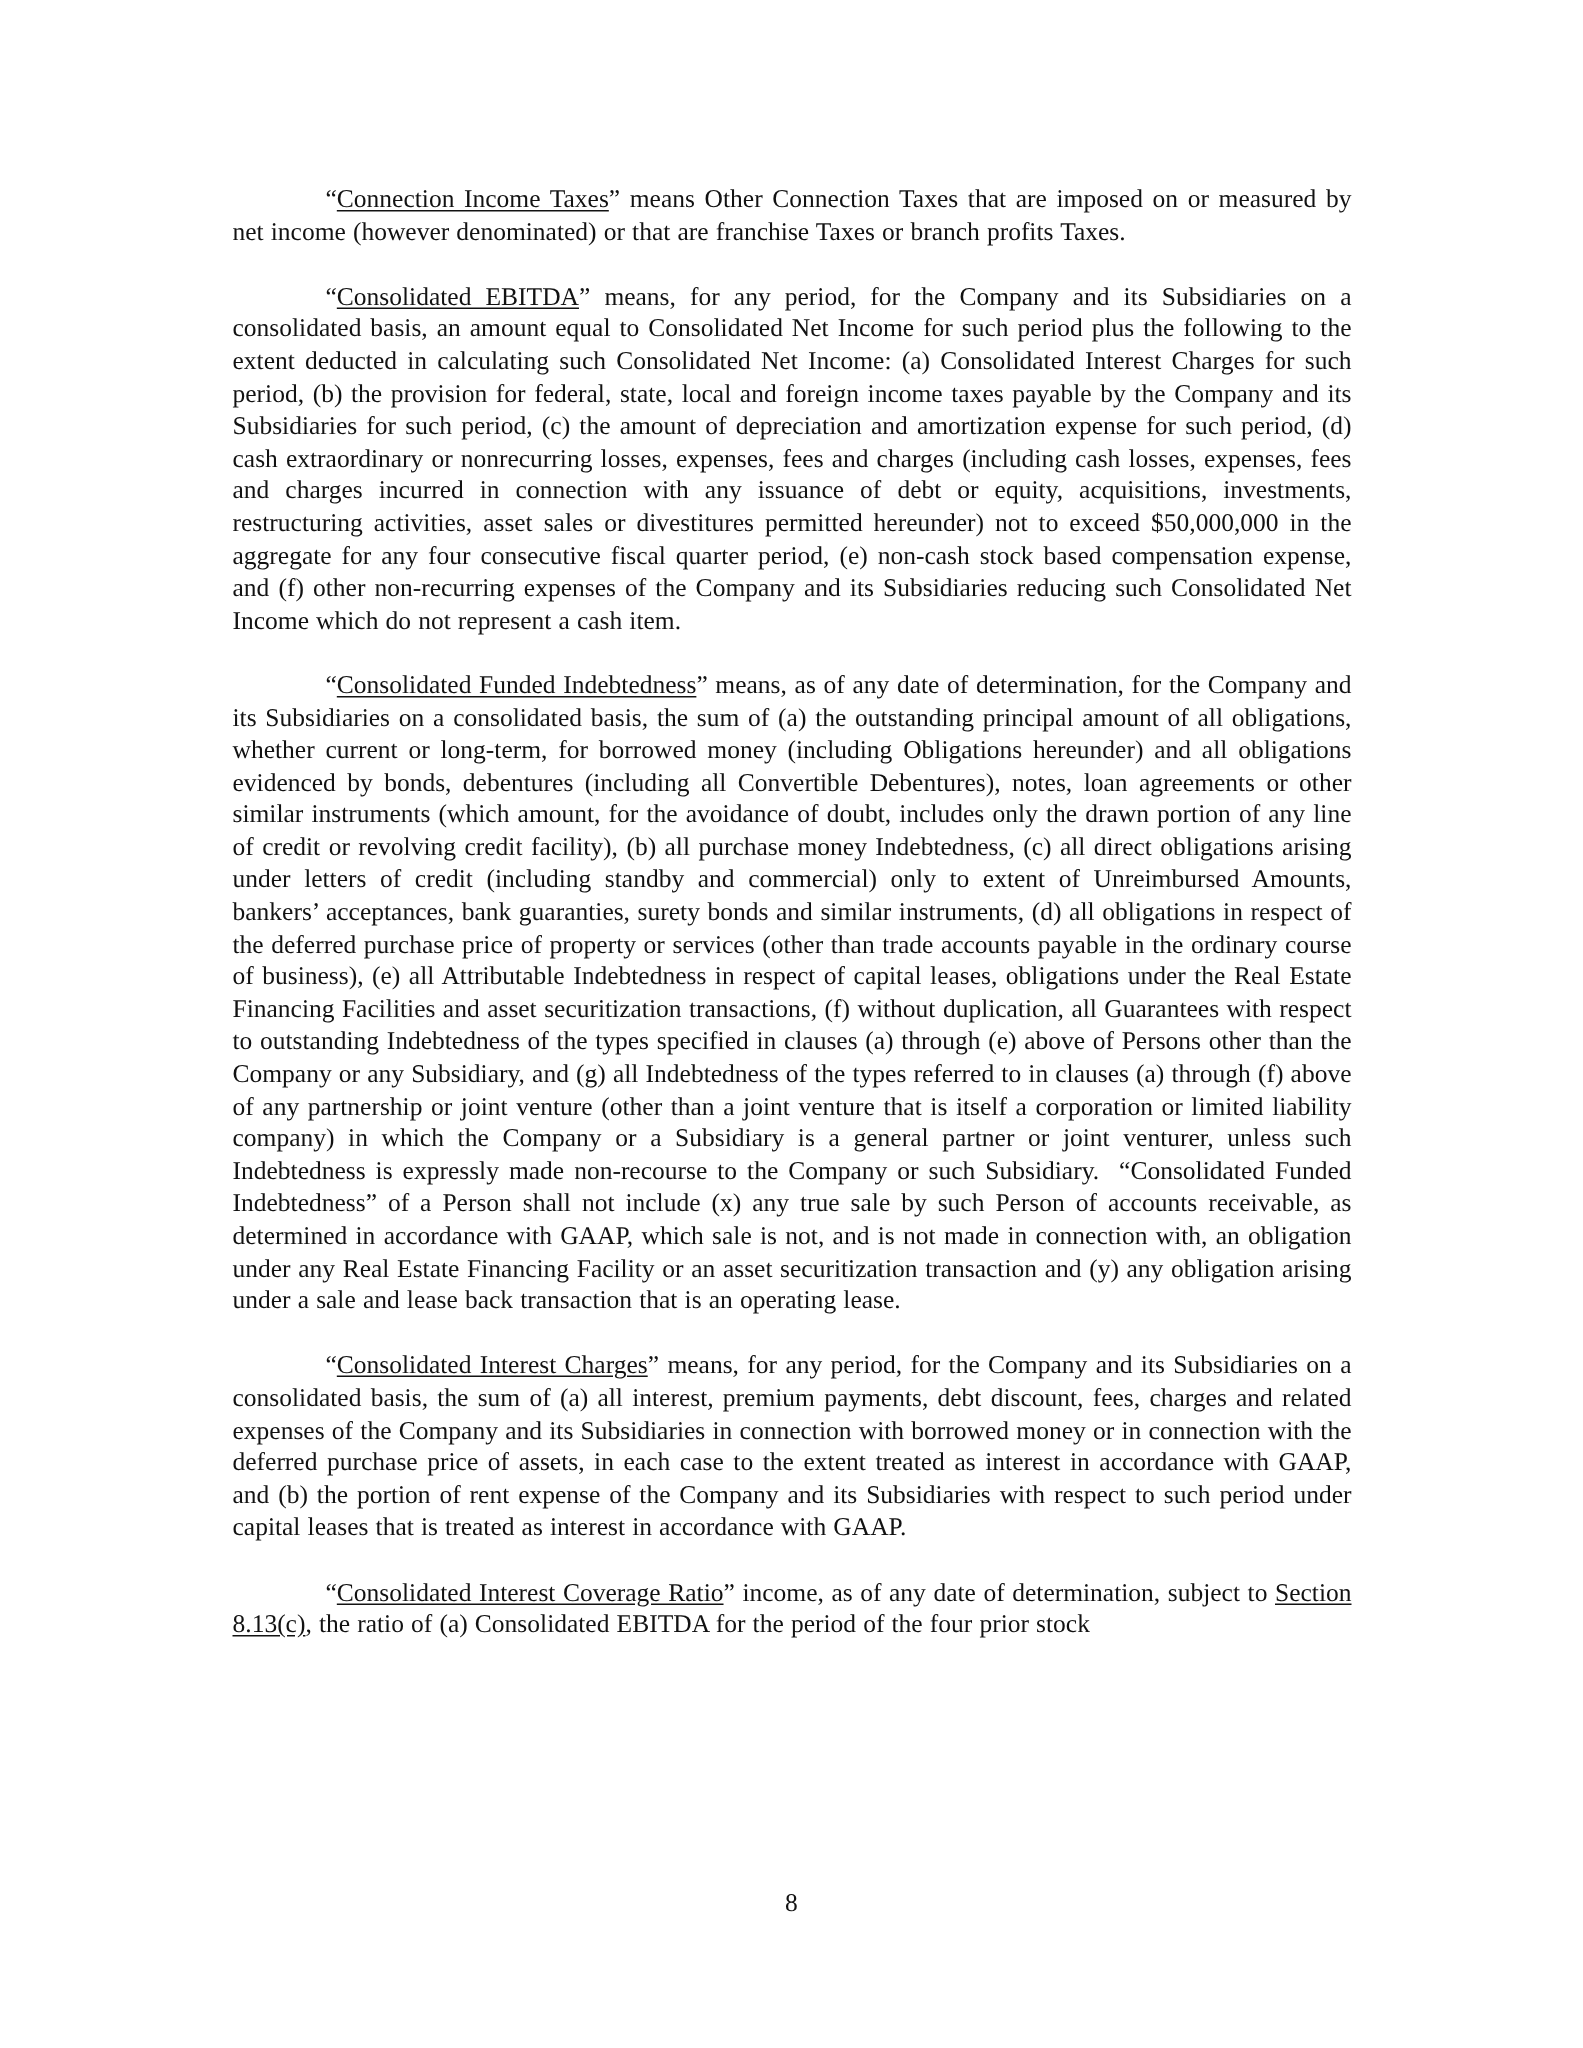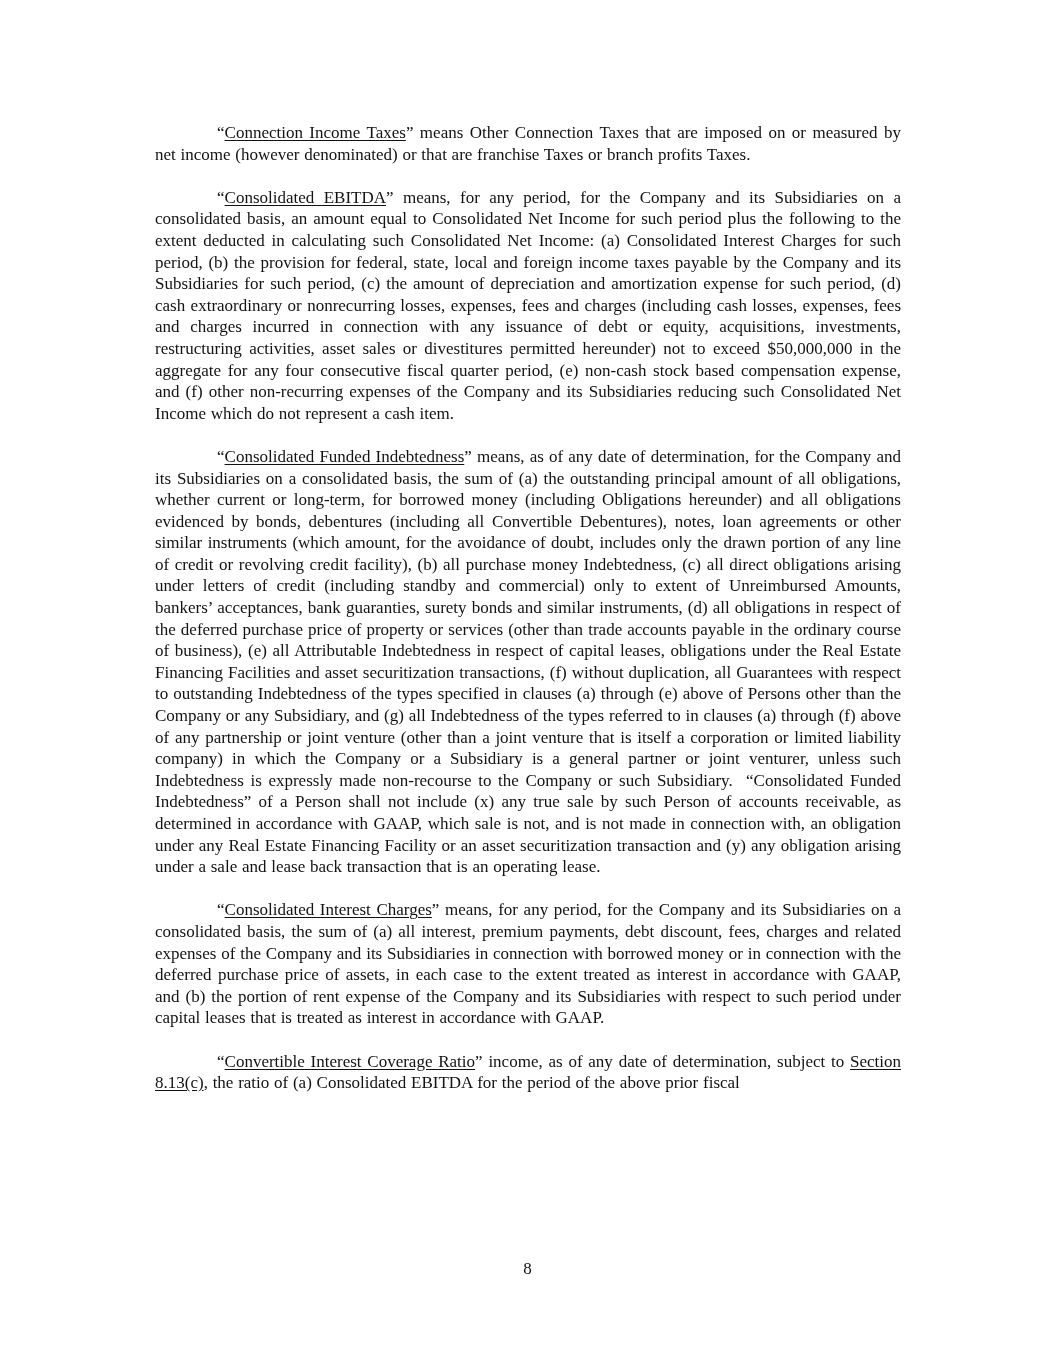--- a/index.html
+++ b/index.html
@@ -47,16 +47,16 @@
 </style>
 </head>
 <body>
 
 <div class="page">
   <div class="doc-body">
       <p class="para"><span>“</span><span class="u">Connection Income Taxes</span><span>” means Other Connection Taxes that are imposed on or measured by net income (however denominated) or that are franchise Taxes or branch profits Taxes.</span></p>
       <p class="para"><span>“</span><span class="u">Consolidated EBITDA</span><span>” means, for any period, for the Company and its Subsidiaries on a consolidated basis, an amount equal to Consolidated Net Income for such period plus the following to the extent deducted in calculating such Consolidated Net Income: (a) Consolidated Interest Charges for such period, (b) the provision for federal, state, local and foreign income taxes payable by the Company and its Subsidiaries for such period, (c) the amount of depreciation and amortization expense for such period, (d) cash extraordinary or nonrecurring losses, expenses, fees and charges (including cash losses, expenses, fees and charges incurred in connection with any issuance of debt or equity, acquisitions, investments, restructuring activities, asset sales or divestitures permitted hereunder) not to exceed $50,000,000 in the aggregate for any four consecutive fiscal quarter period, (e) non-cash stock based compensation expense, and (f) other non-recurring expenses of the Company and its Subsidiaries reducing such Consolidated Net Income which do not represent a cash item.</span></p>
       <p class="para"><span>“</span><span class="u">Consolidated Funded Indebtedness</span><span>” means, as of any date of determination, for the Company and its Subsidiaries on a consolidated basis, the sum of (a) the outstanding principal amount of all obligations, whether current or long-term, for borrowed money (including Obligations hereunder) and all obligations evidenced by bonds, debentures (including all Convertible Debentures), notes, loan agreements or other similar instruments (which amount, for the avoidance of doubt, includes only the drawn portion of any line of credit or revolving credit facility), (b) all purchase money Indebtedness, (c) all direct obligations arising under letters of credit (including standby and commercial) only to extent of Unreimbursed Amounts, bankers’ acceptances, bank guaranties, surety bonds and similar instruments, (d) all obligations in respect of the deferred purchase price of property or services (other than trade accounts payable in the ordinary course of business), (e) all Attributable Indebtedness in respect of capital leases, obligations under the Real Estate Financing Facilities and asset securitization transactions, (f) without duplication, all Guarantees with respect to outstanding Indebtedness of the types specified in clauses (a) through (e) above of Persons other than the Company or any Subsidiary, and (g) all Indebtedness of the types referred to in clauses (a) through (f) above of any partnership or joint venture (other than a joint venture that is itself a corporation or limited liability company) in which the Company or a Subsidiary is a general partner or joint venturer, unless such Indebtedness is expressly made non-recourse to the Company or such Subsidiary.&nbsp; “Consolidated Funded Indebtedness” of a Person shall not include (x) any true sale by such Person of accounts receivable, as determined in accordance with GAAP, which sale is not, and is not made in connection with, an obligation under any Real Estate Financing Facility or an asset securitization transaction and (y) any obligation arising under a sale and lease back transaction that is an operating lease.</span></p>
       <p class="para"><span>“</span><span class="u">Consolidated Interest Charges</span><span>” means, for any period, for the Company and its Subsidiaries on a consolidated basis, the sum of (a) all interest, premium payments, debt discount, fees, charges and related expenses of the Company and its Subsidiaries in connection with borrowed money or in connection with the deferred purchase price of assets, in each case to the extent treated as interest in accordance with GAAP, and (b) the portion of rent expense of the Company and its Subsidiaries with respect to such period under capital leases that is treated as interest in accordance with GAAP.</span></p>
-      <p class="para"><span>“</span><span class="u">Convertible Interest Coverage Ratio</span><span>” income, as of any date of determination, subject to </span><span class="u">Section 8.13(c)</span><span>, the ratio of (a) Consolidated EBITDA for the period of the above prior fiscal</span></p>
+      <p class="para"><span>“</span><span class="u">Consolidated Interest Coverage Ratio</span><span>” income, as of any date of determination, subject to </span><span class="u">Section 8.13(c)</span><span>, the ratio of (a) Consolidated EBITDA for the period of the four prior stock</span></p>
     </div>
   <div class="page-number">8</div>
 </div>
 
 </body></html>

